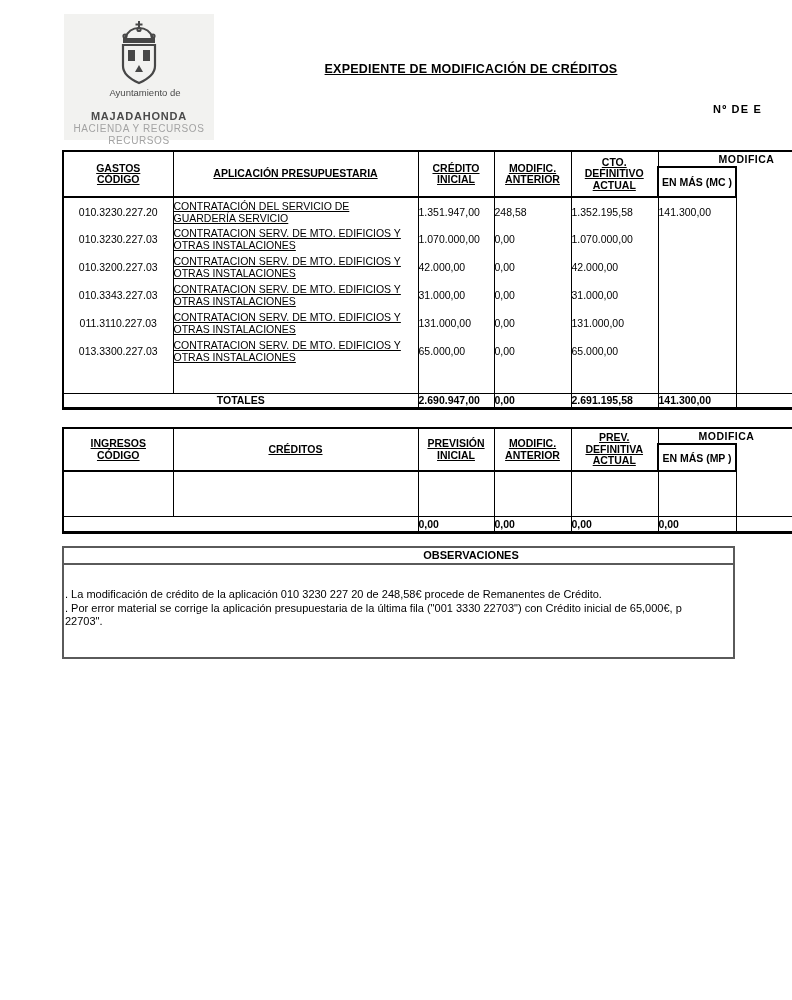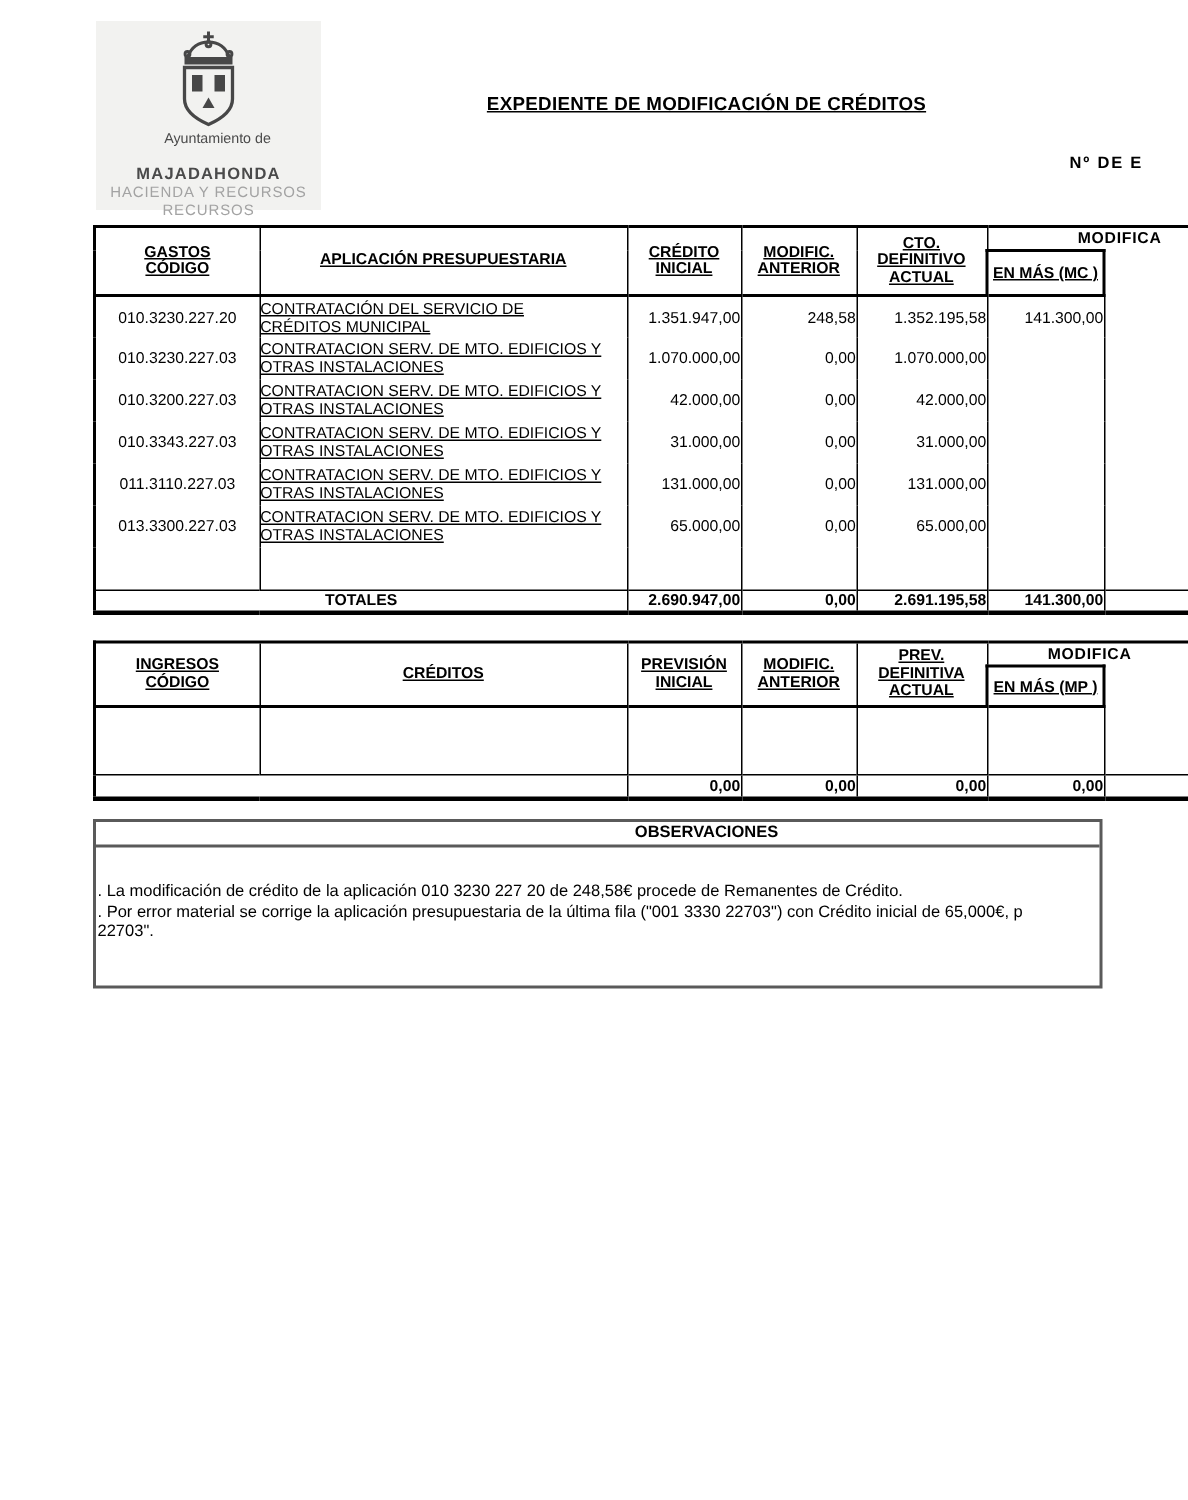--- a/index.html
+++ b/index.html
@@ -34,26 +34,26 @@
   table.t{position:absolute;border-collapse:collapse;table-layout:fixed;}
   table.t td{padding:0;font-size:10.5px;vertical-align:middle;overflow:hidden;}
 
   .hc{border-left:1px solid var(--tb);border-top:2px solid var(--tb);
       border-bottom:2px solid var(--tb);font-weight:bold;text-align:center;line-height:11.5px;}
   .hc.first{border-left-width:2px;}
   .hspan{border-top:2px solid var(--tb);border-left:1px solid var(--tb);
          font-weight:bold;text-align:left;letter-spacing:0.5px;}
   .hspan.g1{padding-left:60px;}
   .hspan.g2{padding-left:40px;}
-  .enmas{border:2px solid var(--tb);font-weight:bold;text-align:center;text-decoration:underline;}
+  .enmas{border:2px solid var(--tb);font-weight:bold;text-align:center;}
   .ghost{border:none;}
 
   .code{border-left:2px solid var(--tb);text-align:center;}
   .desc{border-left:1px solid var(--tb);text-align:left;padding-left:2px;line-height:12px;}
-  .num{border-left:1px solid var(--tb);text-align:right;padding-right:2px;}
+  .num{border-left:1px solid var(--tb);text-align:left;padding-right:2px;}
   .last{border-right:1px solid var(--tb);margin-top:44px;}
 
   tr.trow td{border-top:1px solid var(--tb);border-bottom:3px solid var(--tb);}
   .tot-label{border-left:2px solid var(--tb);font-weight:bold;text-align:center;padding-left:110px;}
   .tot{font-weight:bold;}
 
   
   .obs{position:absolute;left:62px;top:546px;width:673px;height:113px;
        box-sizing:border-box;border:2px solid var(--ob);}
   .obs-header{height:15px;border-bottom:2px solid var(--ob);}
@@ -116,21 +116,21 @@
     <td colspan="2" class="hspan g1">MODIFICA</td>
   </tr>
   <tr style="height:30px">
     <td class="enmas">EN MÁS (MC )</td>
     <td class="ghost"></td>
   </tr>
 
   <tr style="height:28px">
     <td class="code">010.3230.227.20</td>
     <td class="desc pre">CONTRATACIÓN DEL SERVICIO DE
-CRÉDITOS MUNICIPAL</td>
+GUARDERÍA SERVICIO</td>
     <td class="num">1.351.947,00</td>
     <td class="num">248,58</td>
     <td class="num">1.352.195,58</td>
     <td class="num last">141.300,00</td>
     <td class="ghost"></td>
   </tr>
   <tr style="height:28px">
     <td class="code">010.3230.227.03</td>
     <td class="desc pre">CONTRATACION SERV. DE MTO. EDIFICIOS Y
 OTRAS INSTALACIONES</td>

